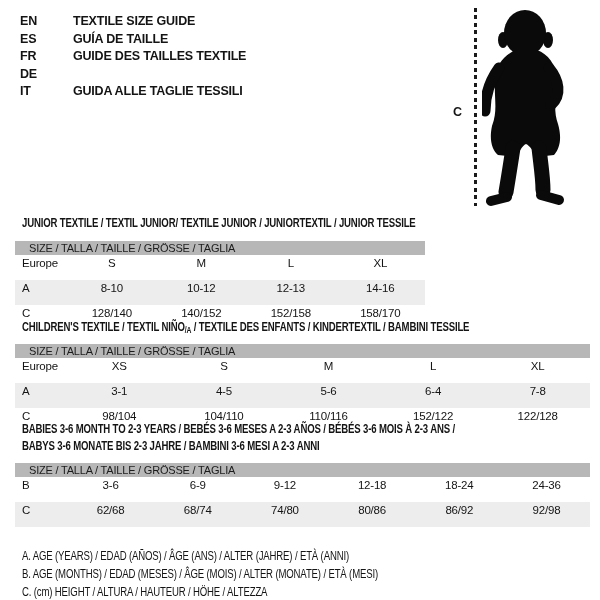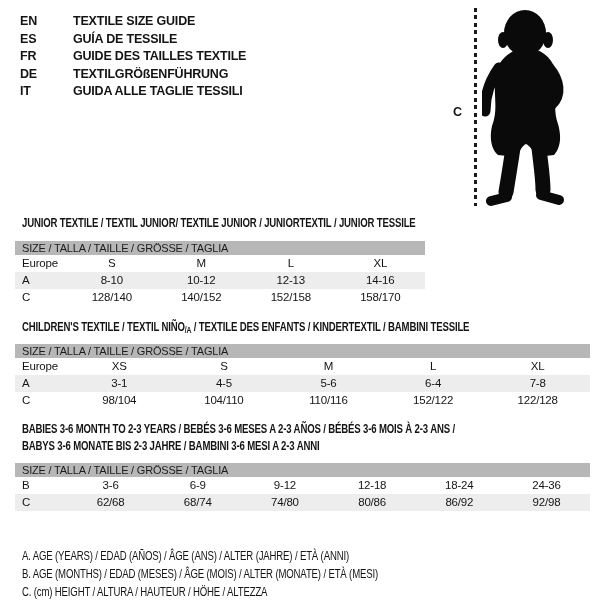--- a/index.html
+++ b/index.html
@@ -30,50 +30,49 @@
   
   .sec-title{left:22px;font-weight:bold;font-size:12px;line-height:14px;letter-spacing:-0.2px;}
   .sub{font-size:8.5px;vertical-align:-2px;}
 
   
   .table{left:15px;}
   .t-jr{top:241px;width:410px;}
   .t-ch{top:344px;width:575px;}
   .t-bb{top:463px;width:575px;}
   .thead{height:14px;line-height:14.5px;background:#b7b7b7;color:#1c1c1c;
-         font-size:11px;letter-spacing:-0.2px;padding-left:7px;box-sizing:border-box;}
-  .trow{display:flex;height:17px;line-height:17px;font-size:11.5px;letter-spacing:-0.2px;justify-content:space-between;}
+         font-size:11px;letter-spacing:-0.2px;padding-left:14px;box-sizing:border-box;}
+  .trow{display:flex;height:25px;line-height:17px;font-size:11.5px;letter-spacing:-0.2px;justify-content:space-between;}
   .shaded{background:#ededed;}
   .tlabel{flex:0 0 52px;width:52px;padding-left:7px;box-sizing:border-box;text-align:left;}
   .tcell{flex:1 1 0;text-align:center;}
 
   
   .footnotes{left:22px;top:547px;font-weight:normal;font-size:12px;line-height:18px;letter-spacing:-0.2px;}
 </style>
 </head>
 <body>
 
 <div>
 
   <div class="abs lang-list">
     <div class="lang-row">
       <span class="lang-code">EN</span>
       <span class="lang-text">TEXTILE SIZE GUIDE</span>
     </div>
     <div class="lang-row">
       <span class="lang-code">ES</span>
-      <span class="lang-text">GUÍA DE TESSILE</span>
+      <span class="lang-text">GUÍA DE TAILLE</span>
     </div>
     <div class="lang-row">
       <span class="lang-code">FR</span>
       <span class="lang-text">GUIDE DES TAILLES TEXTILE</span>
     </div>
     <div class="lang-row">
       <span class="lang-code">DE</span>
-      <span class="lang-text">TEXTILGRÖßENFÜHRUNG</span>
     </div>
     <div class="lang-row">
       <span class="lang-code">IT</span>
       <span class="lang-text">GUIDA ALLE TAGLIE TESSILI</span>
     </div>
   </div>
 
   <div class="abs measure-line"></div>
   <div class="abs measure-label">C</div>
   <svg class="abs silhouette" width="90" height="200" viewBox="0 0 90 200" aria-hidden="true">

